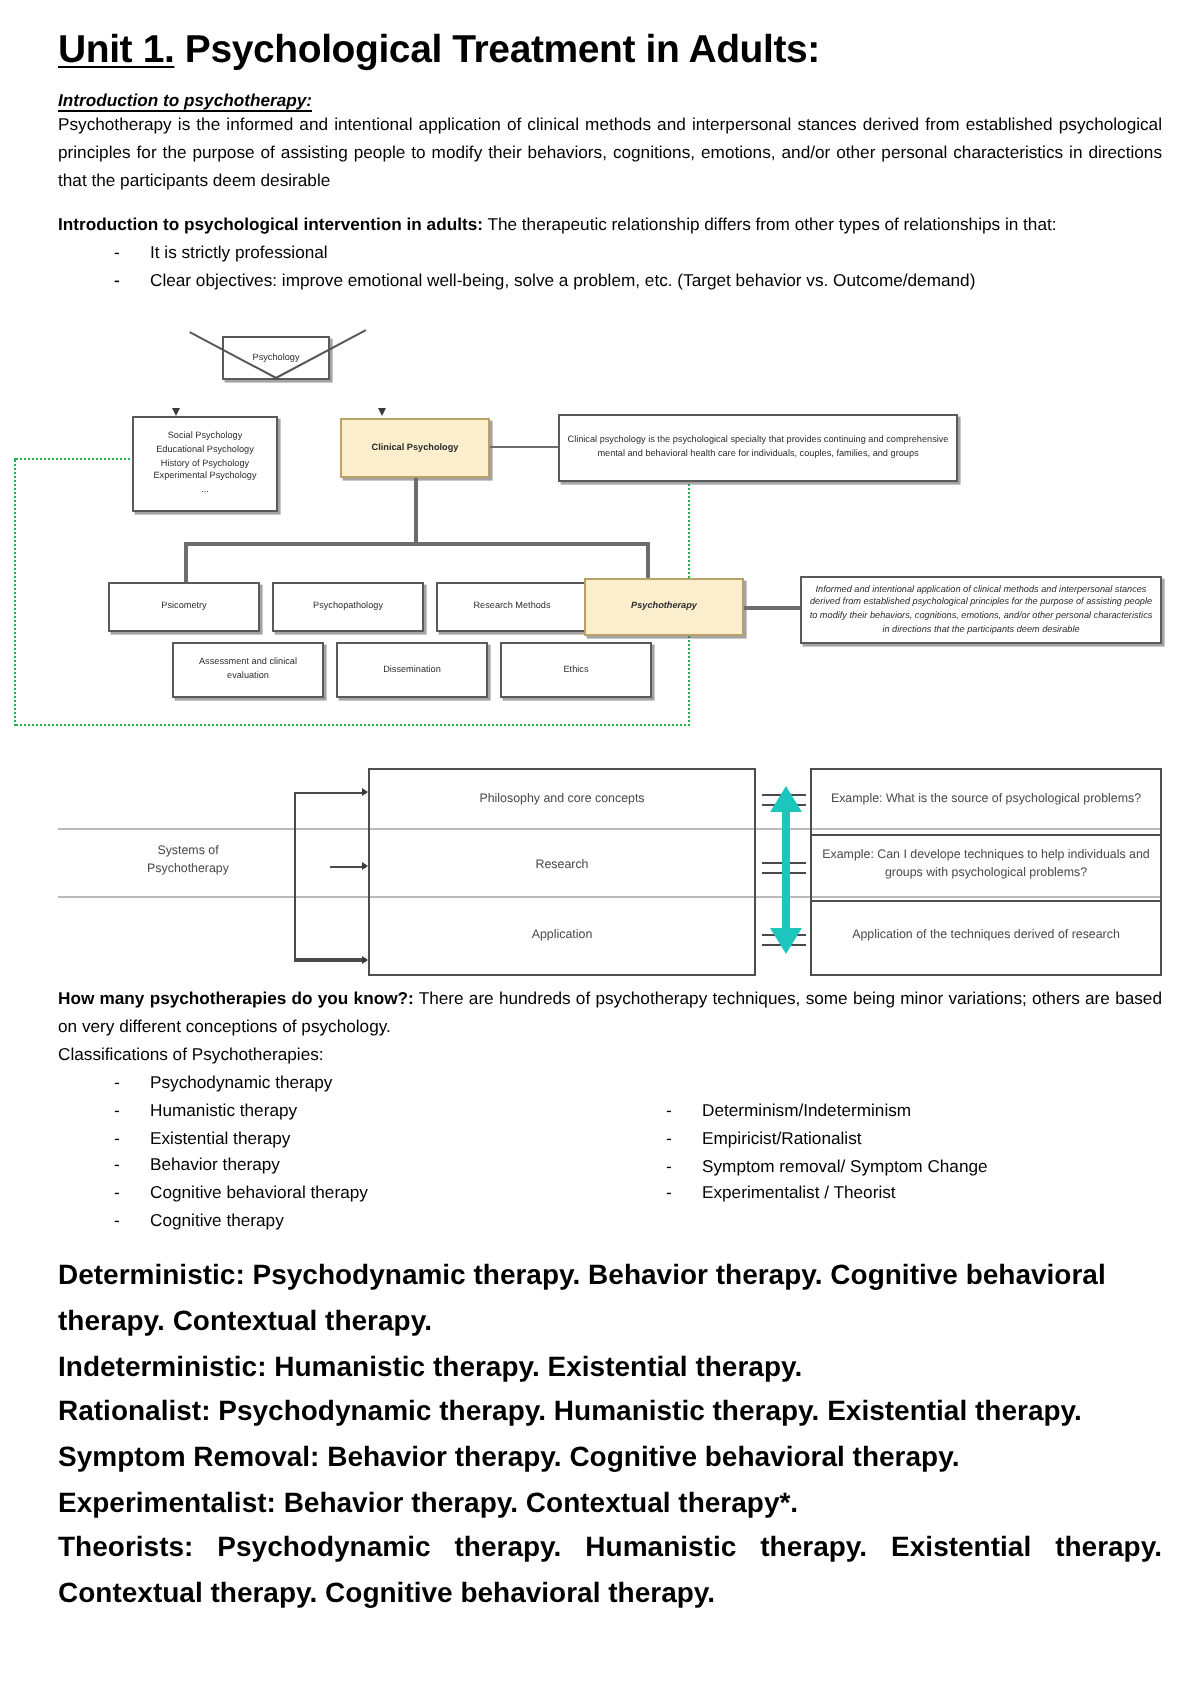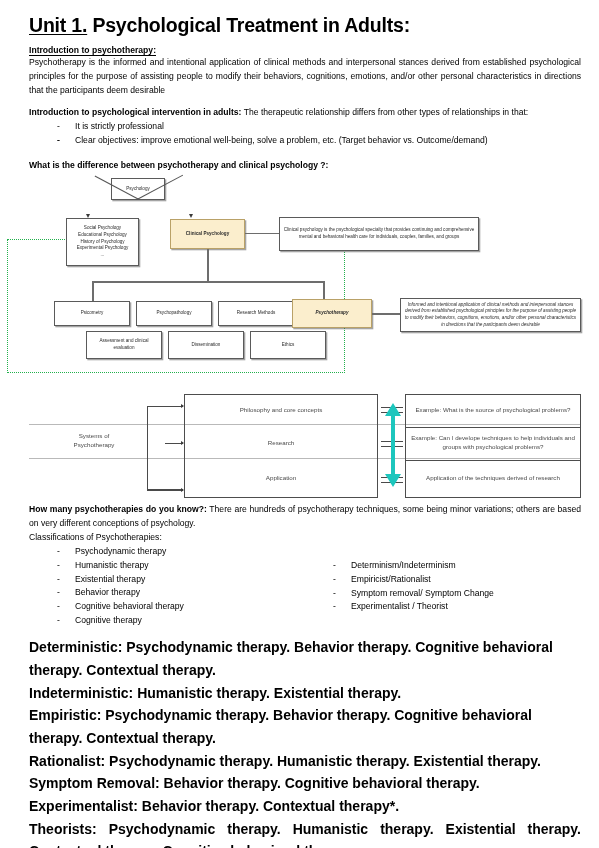--- a/index.html
+++ b/index.html
@@ -41,20 +41,21 @@
   .doc-title .underlined {
     text-decoration: underline;
     text-underline-offset: 2px;
   }
   .sec-head {
     font-size: 8.6px;
     font-weight: bold;
     text-decoration: underline;
     text-underline-offset: 1.5px;
     margin: 0 0 1px 0;
+    font-style: italic;
   }
   .para {
     font-size: 8.6px;
     line-height: 1.62;
     text-align: justify;
     margin: 0;
   }
   .para.nojustify { text-align: left; }
   .lead { font-weight: bold; margin-top: 26px; }
   .spacer-sm { height: 8px; }
@@ -252,21 +253,20 @@
 
   <p class="para nojustify"><span class="lead">Introduction to psychological intervention in adults:</span><span> The therapeutic relationship differs from other types of relationships in that:</span></p>
   <ul class="dash-list">
     <li><span class="dash">-</span><span>It is strictly professional</span></li>
     <li><span class="dash">-</span></li>
     <li><span class="dash">-</span><span>Clear objectives: improve emotional well-being, solve a problem, etc. (Target behavior vs. Outcome/demand)</span></li>
   </ul>
 
   <div class="spacer-md"></div>
 
-  <p class="qhead">What is the difference between psychotherapy and clinical psychology ?:</p>
 
   <div class="diagram1">
 
     <div class="green-frame"></div>
 
     <div class="dbox" style="left:82px; top:2px; width:54px; height:22px;">
       <span>Psychology</span>
     </div>
 
     <div class="diag-conn" style="left:60px; top:23px; width:50px; transform:rotate(28deg); transform-origin:right center;"></div>
@@ -406,21 +406,20 @@
         <li><span class="dash">-</span><span>Experimentalist / Theorist</span></li>
       </ul>
     </div>
   </div>
 
   <div class="spacer-sm"></div>
 
   <div class="tail-lines">
     <p class="last">Deterministic: Psychodynamic therapy. Behavior therapy. Cognitive behavioral therapy. Contextual therapy.</p>
     <p class="last">Indeterministic: Humanistic therapy. Existential therapy.</p>
-    <p class="last">Empiristic: Psychodynamic therapy. Behavior therapy. Cognitive behavioral therapy. Contextual therapy.</p>
     <p class="last">Rationalist: Psychodynamic therapy. Humanistic therapy. Existential therapy.</p>
     <p class="last">Symptom Removal: Behavior therapy. Cognitive behavioral therapy.</p>
     <p class="last">Experimentalist: Behavior therapy. Contextual therapy*.</p>
     <p>Theorists: Psychodynamic therapy. Humanistic therapy. Existential therapy. Contextual therapy. Cognitive behavioral therapy.</p>
   </div>
 
  </div>
 </div>
 
 </body></html>

